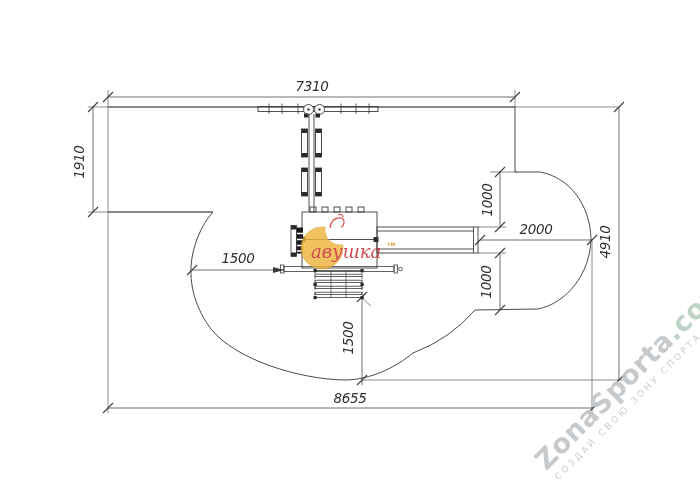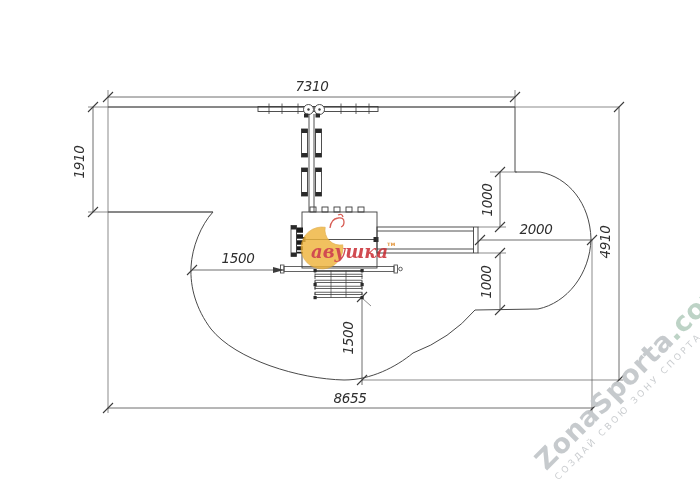--- a/index.html
+++ b/index.html
@@ -9,21 +9,21 @@
   }
   .canvas svg.plan{position:absolute;left:0;top:0;}
   .dim-text{
     font-family:"DejaVu Sans",sans-serif;font-style:italic;
     font-size:13.5px;fill:#2f2f2f;letter-spacing:-0.4px;
   }
   
   .brand-mark{position:absolute;left:294px;top:212px;width:112px;height:58px;opacity:.82;}
   .brand-mark .brand-text{
     position:absolute;left:17px;top:29px;
-    font-family:"DejaVu Serif",serif;font-style:italic;font-weight:bold;
+    font-family:"DejaVu Serif",serif;font-style:italic;font-weight:normal;
     font-size:18px;color:#c8242b;letter-spacing:0px;white-space:nowrap;
   }
   .brand-mark .brand-tm{
     position:absolute;left:93px;top:28px;
     font-family:"DejaVu Sans",sans-serif;font-size:6px;color:#e08c2a;font-weight:bold;
   }
   
   .zona-mark{
     position:absolute;left:530px;top:455px;
     transform:rotate(-45deg);transform-origin:0 0;opacity:.95;white-space:nowrap;

